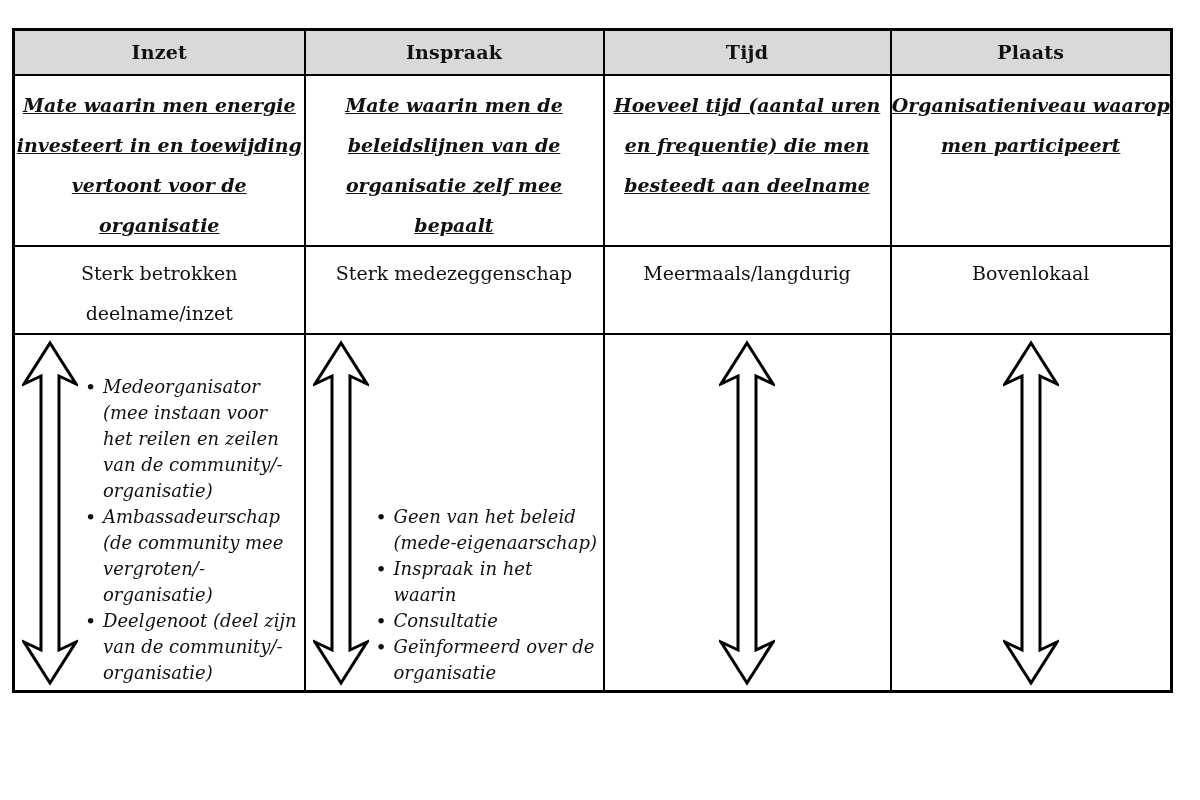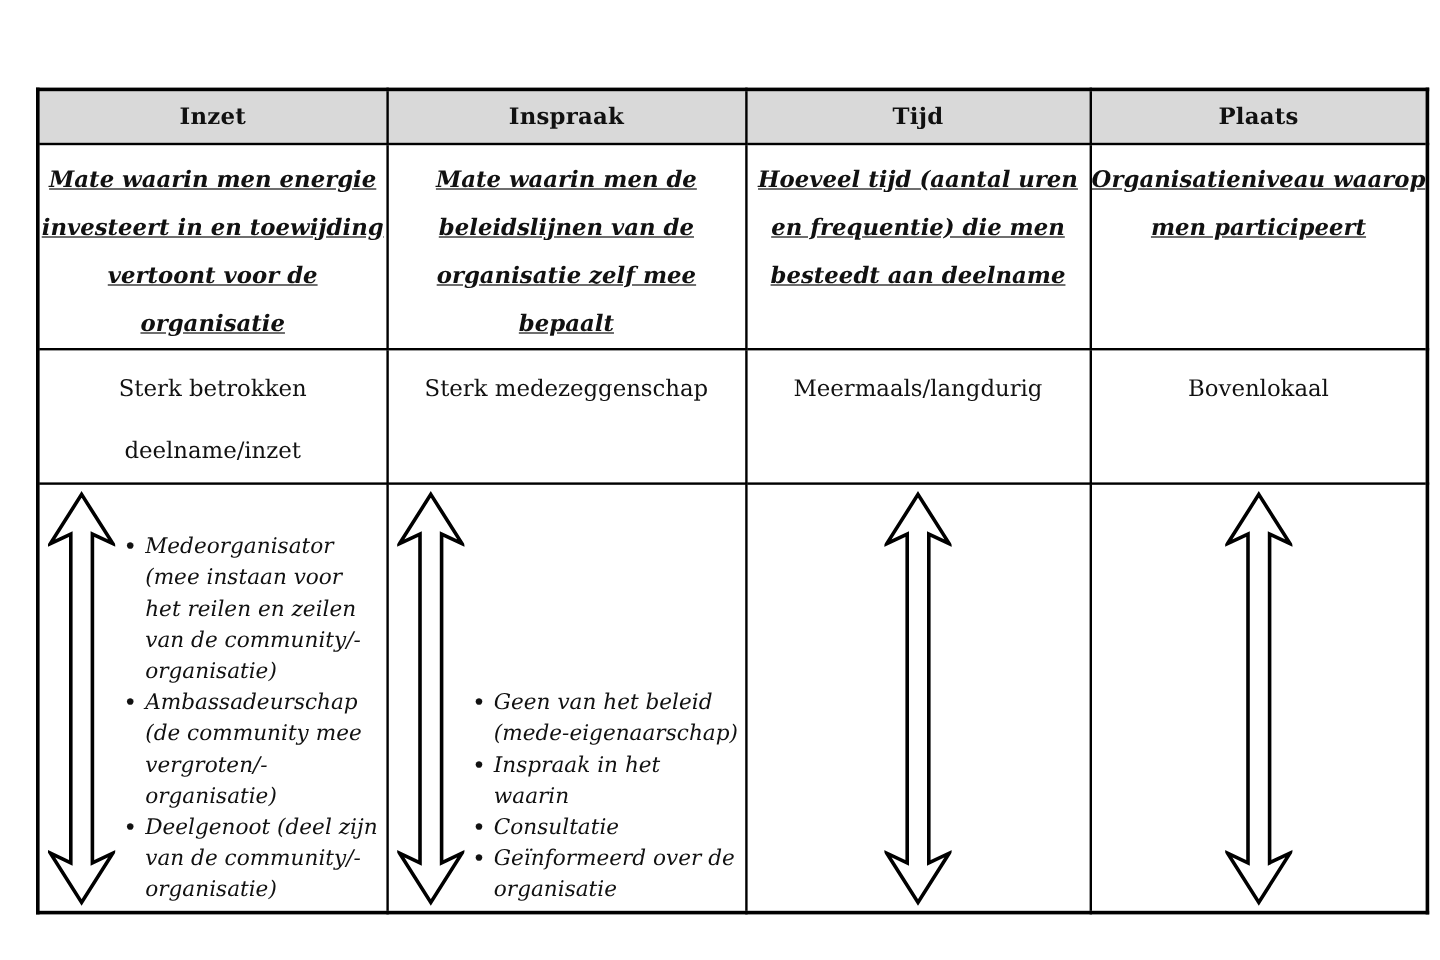--- a/index.html
+++ b/index.html
@@ -4,21 +4,21 @@
 <style>
   * { box-sizing: border-box; }
   html, body { margin: 0; padding: 0; }
   body {
     width: 1200px; height: 800px;
     background: #ffffff;
     font-family: "DejaVu Serif", "Liberation Serif", serif;
     color: #111111;
     position: relative;
   }
-  .table-wrap { position: absolute; left: 30px; top: 28px; margin-top: 45px; }
+  .table-wrap { position: absolute; left: 12px; top: 28px; }
   table.matrix {
     border-collapse: collapse;
     table-layout: fixed;
     width: 1158px;
     border: 3px solid #000;
   }
   th, td { border: 2px solid #000; padding: 0; vertical-align: top; }
   th.col-header {
     height: 45px;
     background: #d9d9d9;
@@ -34,21 +34,21 @@
     font-style: italic;
     font-size: 19px;
     line-height: 40px;
     text-align: center;
     white-space: pre-line;
     padding-top: 9px;
   }
   td.label-cell {
     text-align: center;
     font-size: 19px;
-    line-height: 52px;
+    line-height: 40px;
     white-space: pre-line;
     padding-top: 6px;
   }
   td.top-cell { height: 82px; }
   td.bottom-cell { height: 86px; }
   td.arrow-cell { height: 356px; }
   .arrow-flex {
     display: flex;
     align-items: flex-end;
     padding: 5px 2px 0 7px;

